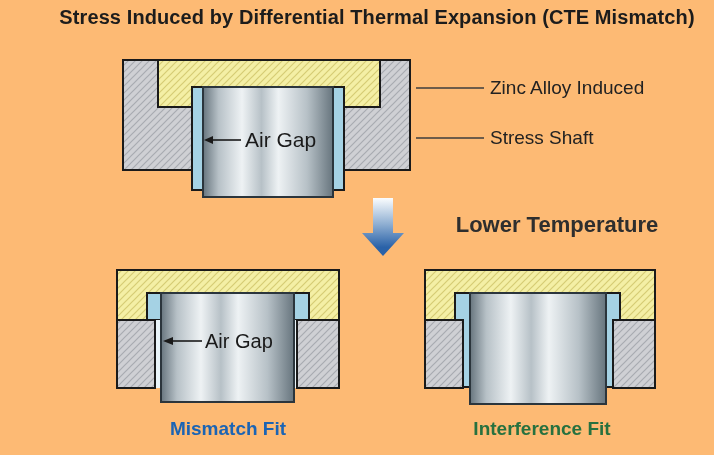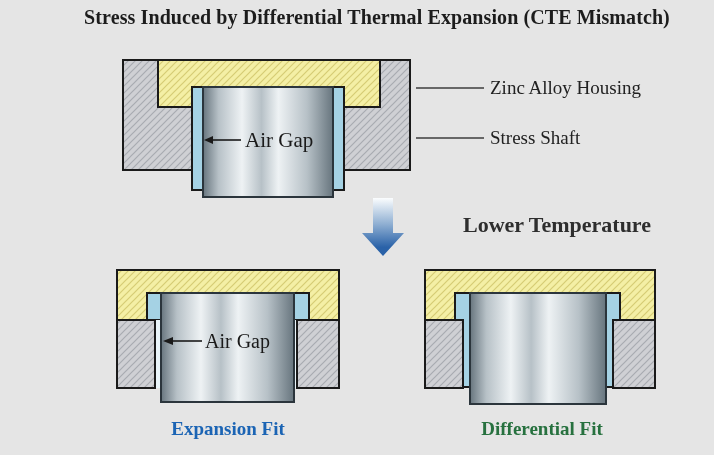--- a/index.html
+++ b/index.html
@@ -1,18 +1,18 @@
 <!DOCTYPE html>
 <html><head>
 <meta charset="utf-8">
 <style>
   html,body{margin:0;padding:0;background:#ffffff;}
   #page{
-    position:relative;width:714px;height:455px;background:#e5e5e5;overflow:hidden;
-    font-family:Liberation Serif, serif;
+    position:relative;width:714px;height:455px;background:#fdba74;overflow:hidden;
+    font-family:Liberation Sans, sans-serif;
   }
   .txt{position:absolute;white-space:nowrap;}
   .title{
     top:6px;left:40px;width:674px;text-align:center;
     font-size:20px;font-weight:700;color:#1c1c1c;letter-spacing:0.1px;
   }
   .heading{
     top:212px;width:250px;text-align:center;
     font-size:22px;font-weight:700;color:#2e2e2e;
   }
@@ -106,24 +106,24 @@
       <path class="outlined" d="M455,293 H470 V387 H463 V320 H455 Z" fill="#a5d2e4"></path>
       <path class="outlined" d="M606,293 H620 V320 H613 V387 H606 Z" fill="#a5d2e4"></path>
       <rect class="outlined" x="425" y="320" width="38" height="68" fill="url(#hatchGray)"></rect>
       <rect class="outlined" x="613" y="320" width="42" height="68" fill="url(#hatchGray)"></rect>
       <rect class="shaft" x="470" y="293" width="136" height="111" fill="url(#shaftGrad)"></rect>
     </g>
   </svg>
 
   <div class="txt title">Stress Induced by Differential Thermal Expansion (CTE Mismatch)</div>
 
-  <div class="txt legend-label legend-label--housing">Zinc Alloy Housing</div>
+  <div class="txt legend-label legend-label--housing">Zinc Alloy Induced</div>
   <div class="txt legend-label legend-label--shaft">Stress Shaft</div>
 
   <div class="txt airgap-label airgap-label--top">Air Gap</div>
 
   <div class="txt heading heading--right">Lower Temperature</div>
 
   <div class="txt airgap-label airgap-label--bottom">Air Gap</div>
 
-  <div class="txt caption caption--blue">Expansion Fit</div>
-  <div class="txt caption caption--green">Differential Fit</div>
+  <div class="txt caption caption--blue">Mismatch Fit</div>
+  <div class="txt caption caption--green">Interference Fit</div>
 </div>
 
 </body></html>

